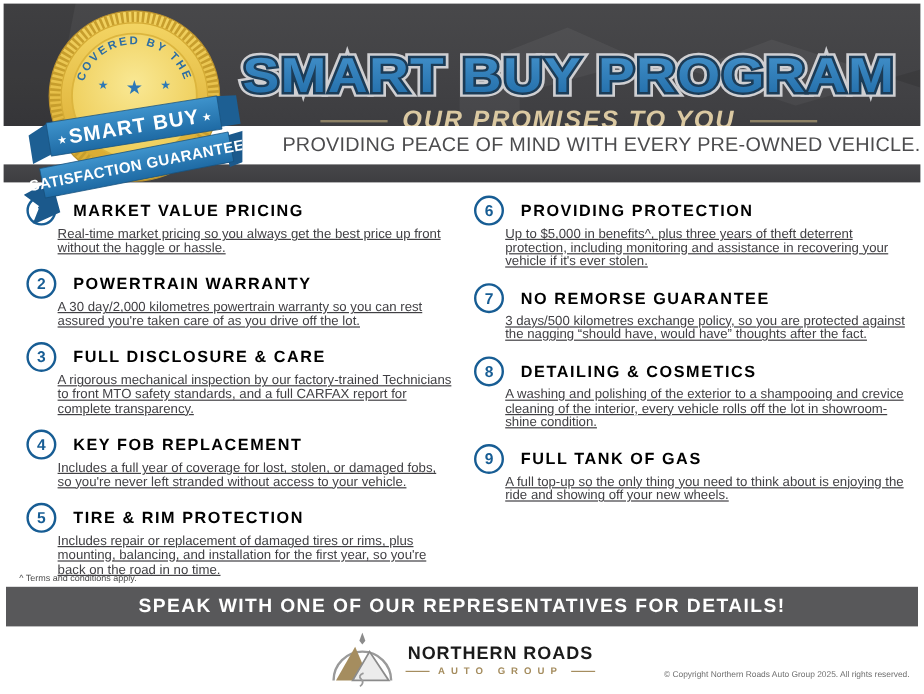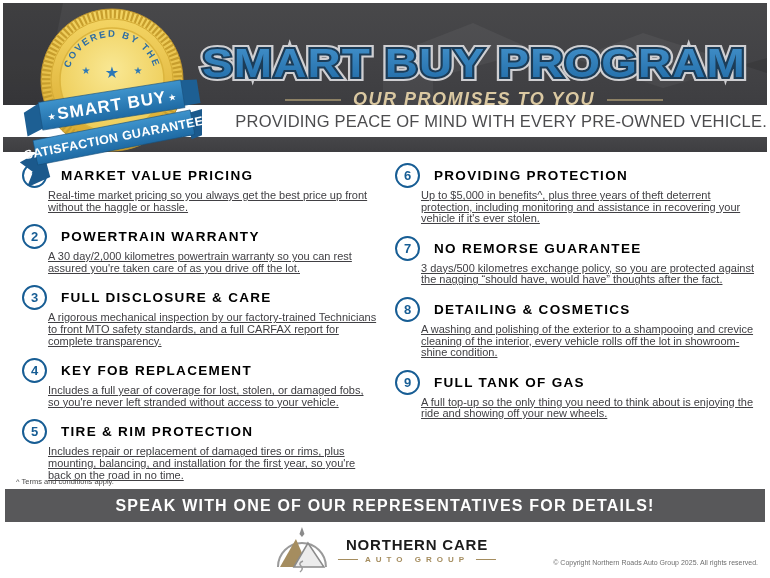--- a/index.html
+++ b/index.html
@@ -37,21 +37,21 @@
   .t-mid   { stroke: #1c3c57; stroke-width: 4; fill: #1c3c57; }
   .t-front { fill: url(#titleGrad); }
   .subtitle-row {
     margin-top: 2px;
     display: flex; align-items: center; gap: 12px;
   }
   .subtitle-dash { width: 56px; height: 2px; background: #8d8165; }
   .subtitle-text {
     font-style: italic;
     font-weight: bold;
-    font-size: 18px;
+    font-size: 21px;
     letter-spacing: 1.5px;
     color: #dbc9a2;
   }
 
   
   .badge { position: absolute; left: 20px; top: 4px; width: 182px; height: 182px; z-index: 20; }
   .badge svg { display: block; }
   .arc-text { font-family: "Liberation Sans", sans-serif; font-weight: bold; font-size: 9.5px; letter-spacing: 2px; fill: #2d6da3; }
   .ribbon-text-1 { font-family: "Liberation Sans", sans-serif; font-weight: bold; font-size: 17px; letter-spacing: 1px; fill: #ffffff; }
   .ribbon-text-2 { font-family: "Liberation Sans", sans-serif; font-weight: bold; font-size: 12.5px; letter-spacing: 0.4px; fill: #ffffff; }
@@ -322,21 +322,21 @@
   <div class="footer">
     <div class="logo">
       <svg width="56" height="46" viewBox="0 0 56 46">
         <path d="M4 40 A 24 24 0 0 1 52 40" fill="none" stroke="#9a9a9a" stroke-width="2"></path>
         <polygon points="28,0 30.5,7 28,10 25.5,7" fill="#8b8b8b"></polygon>
         <polygon points="6,40 22,12 34,40" fill="#a58d5f"></polygon>
         <polygon points="20,40 34,16 50,40" fill="#ececec" stroke="#8b8b8b" stroke-width="1.5"></polygon>
         <path d="M26 45 q4 -3 1 -6 q-3 -3 2 -5" fill="none" stroke="#9a9a9a" stroke-width="1.5"></path>
       </svg>
       <div class="logo-text">
-        <span class="brand-name">NORTHERN CARE</span>
+        <span class="brand-name">NORTHERN ROADS</span>
         <span class="brand-sub-row">
           <span class="brand-dash"></span>
           <span class="brand-sub">AUTO GROUP</span>
           <span class="brand-dash"></span>
         </span>
       </div>
     </div>
     <div class="copyright">© Copyright Northern Roads Auto Group 2025. All rights reserved.</div>
   </div>
 

